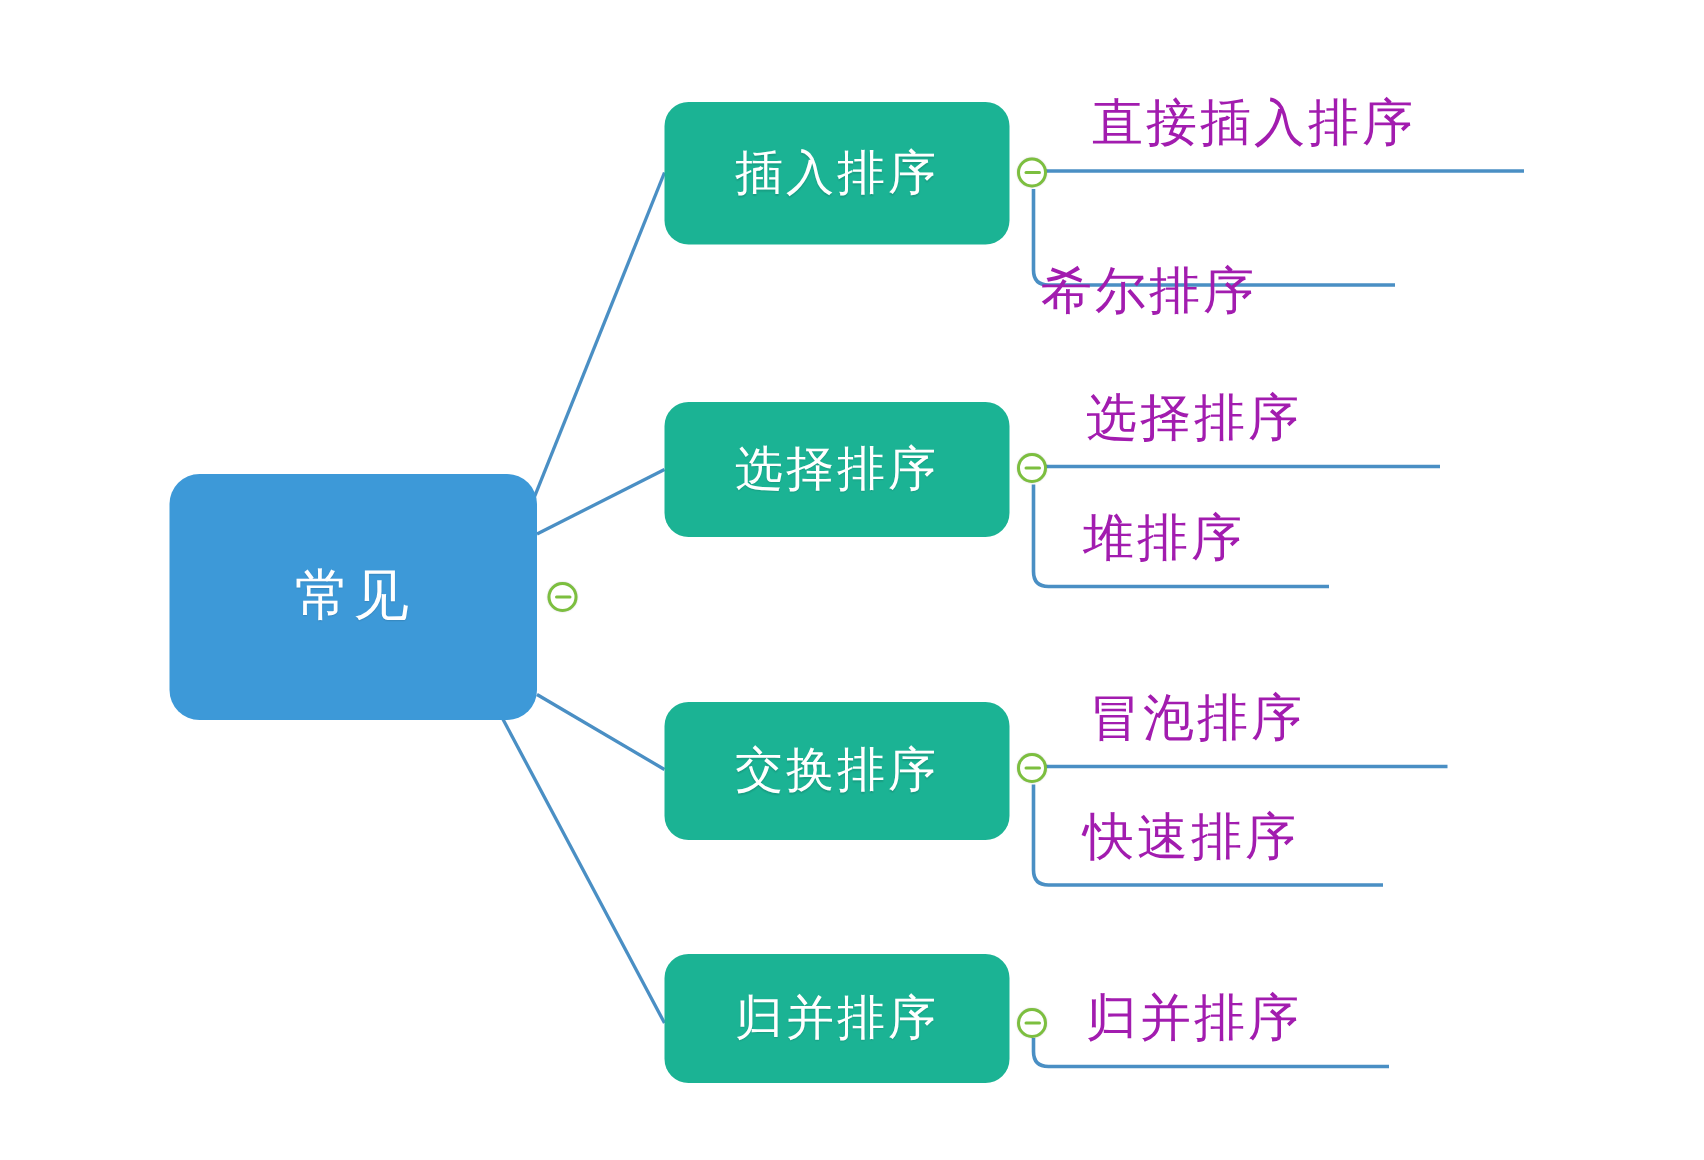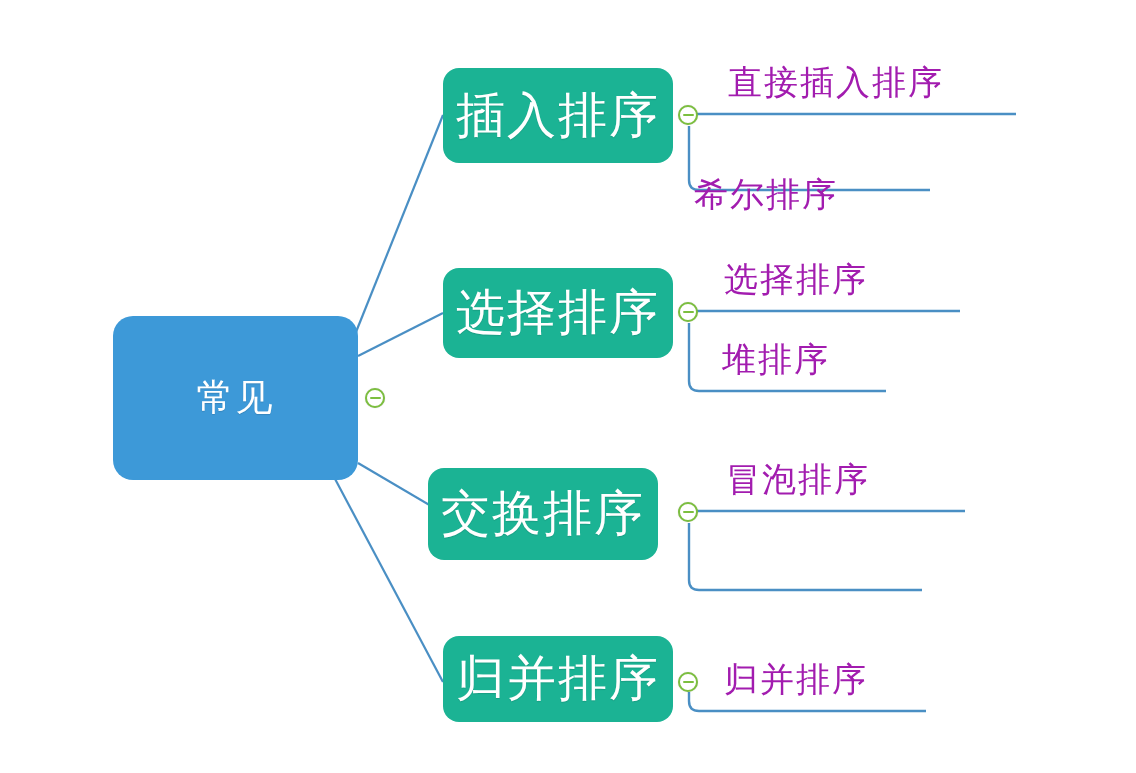--- a/index.html
+++ b/index.html
@@ -41,21 +41,21 @@
     text-shadow: 0 1px 1px rgba(0,0,0,0.12);
     user-select: none;
   }
   .node.root {
     background: #3d99d8;
     font-size: 37px;
     border-radius: 20px;
   }
   .node.branch {
     background: #1bb394;
-    font-size: 49px;
+    font-size: 32px;
   }
   .leaf {
     position: absolute;
     color: #a21caf;
     font-size: 34px;
     letter-spacing: 2px;
     white-space: nowrap;
     line-height: 1;
     user-select: none;
   }
@@ -133,28 +133,31 @@
   <div class="toggle" style="left:678px; top:302px;">
     <span class="bar"></span>
   </div>
   <div class="leaf" style="left:724px; top:263px;">
     <span>选择排序</span>
   </div>
   <div class="leaf" style="left:722px; top:343px;">
     <span>堆排序</span>
   </div>
 
-  <div class="node branch" style="left:428px; top:468px; width:230px; height:92px;">
+  <div class="node branch" style="left:443px; top:468px; width:230px; height:92px;">
     <span>交换排序</span>
   </div>
   <div class="toggle" style="left:678px; top:502px;">
     <span class="bar"></span>
   </div>
   <div class="leaf" style="left:726px; top:463px;">
     <span>冒泡排序</span>
+  </div>
+  <div class="leaf" style="left:722px; top:542px;">
+    <span>快速排序</span>
   </div>
 
   <div class="node branch" style="left:443px; top:636px; width:230px; height:86px;">
     <span>归并排序</span>
   </div>
   <div class="toggle" style="left:678px; top:672px;">
     <span class="bar"></span>
   </div>
   <div class="leaf" style="left:724px; top:663px;">
     <span>归并排序</span>

